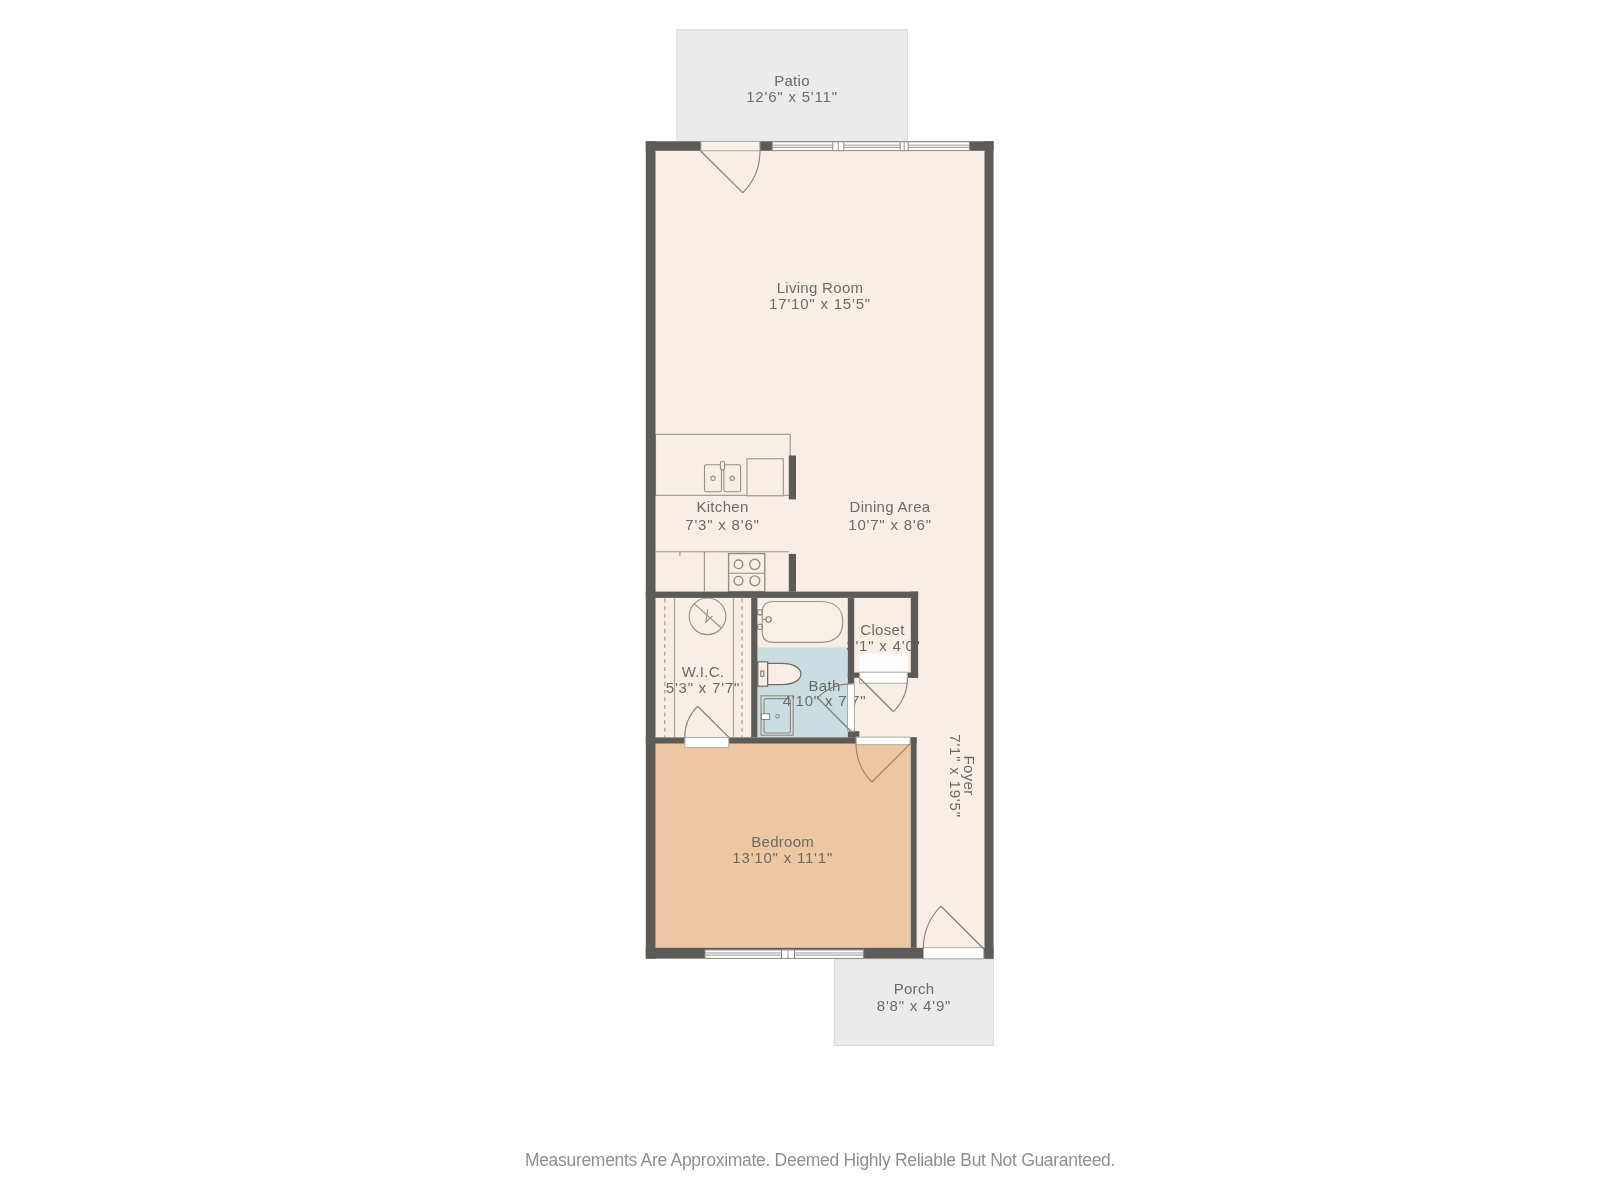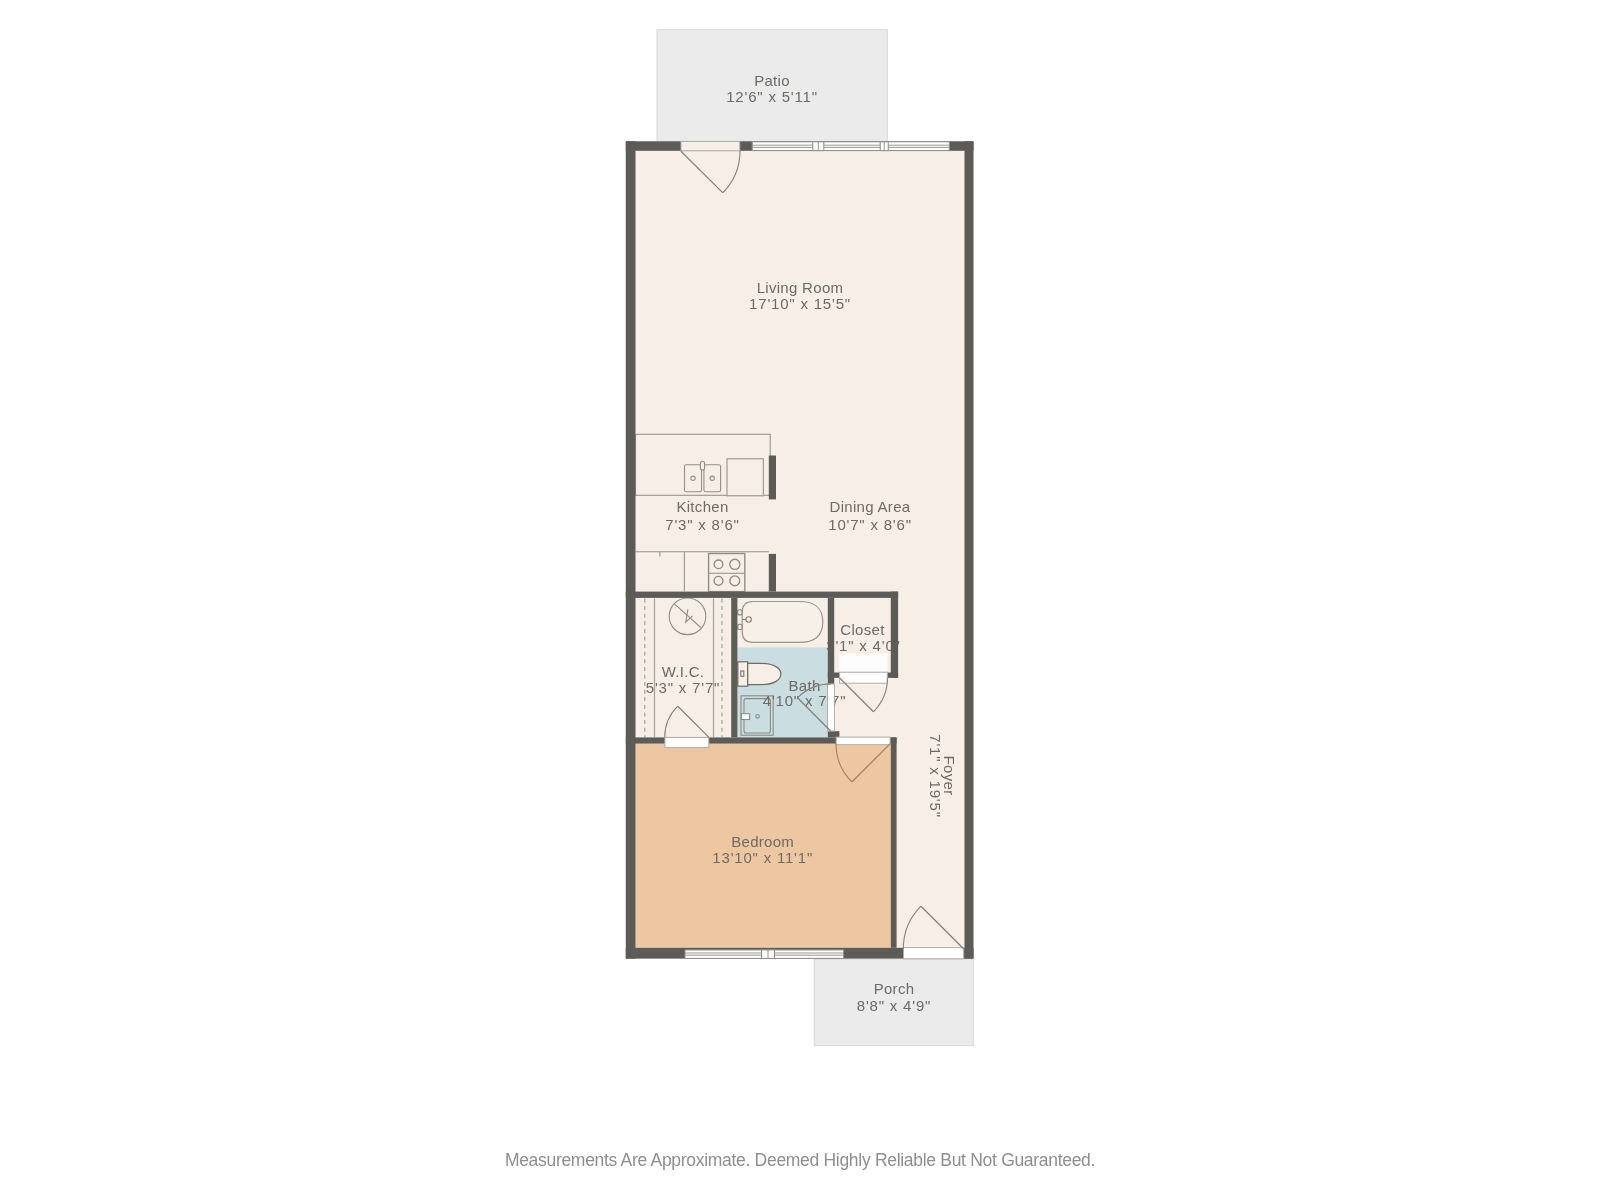--- a/index.html
+++ b/index.html
@@ -1,16 +1,16 @@
 <!DOCTYPE html>
 <html><head>
 <meta charset="utf-8">
 <style>
   html,body{margin:0;padding:0;background:#ffffff;}
-  .page{width:1298px;height:1200px;position:relative;overflow:hidden;background:#fff;}
+  .page{width:1298px;height:1200px;position:relative;overflow:hidden;background:#fff;padding-left:20px;}
   text{font-family:"Liberation Sans",sans-serif;}
 </style>
 </head>
 <body>
 <div class="page">
 <svg width="1600" height="1200" viewBox="0 0 1600 1200" xmlns="http://www.w3.org/2000/svg">
 
   <rect x="0" y="0" width="1600" height="1200" fill="#ffffff"></rect>
 
   <rect x="657" y="29.8" width="230.3" height="111.5" fill="#ebebeb" stroke="#d7d7d7" stroke-width="1"></rect>

